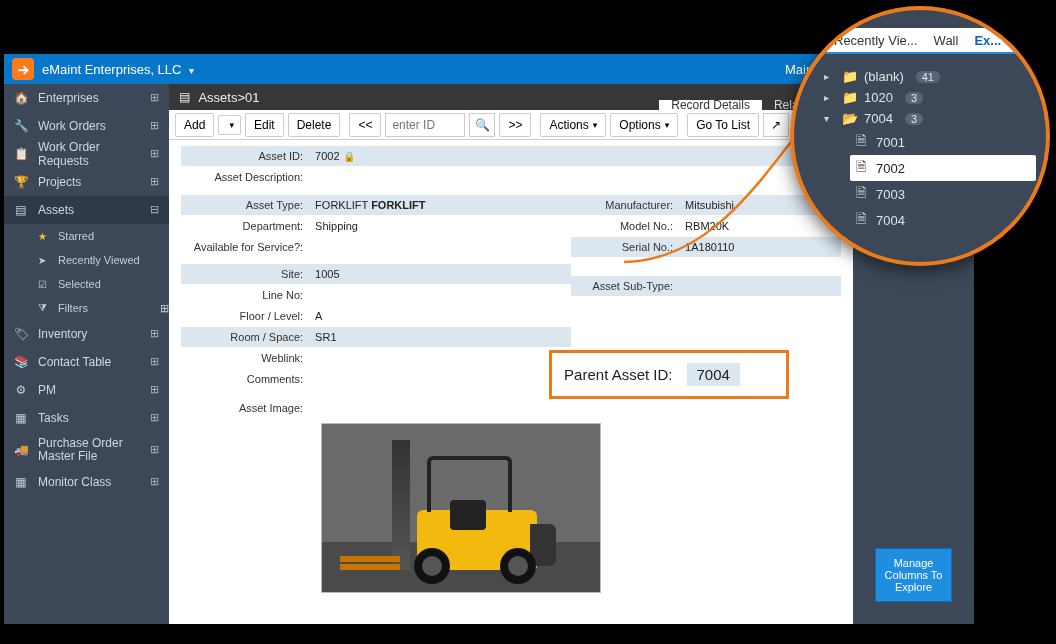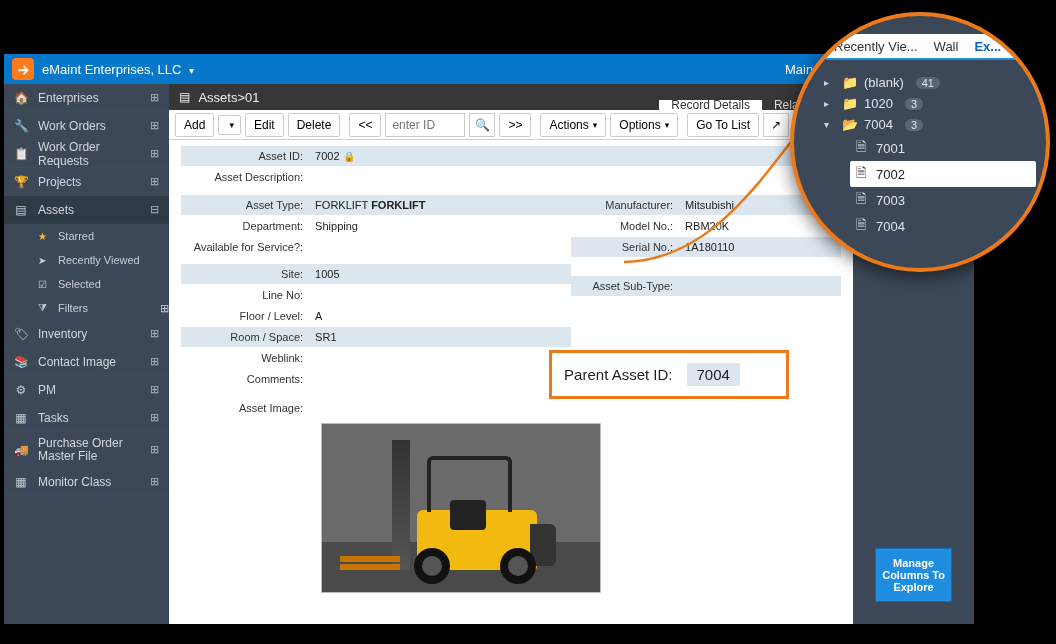--- a/index.html
+++ b/index.html
@@ -67,29 +67,29 @@
   .fl-cw{position:absolute;bottom:26px;left:208px;width:26px;height:42px;background:#333;border-radius:0 6px 6px 0;}
 
   
   .parent-callout { position:absolute; left:380px; top:210px; width:240px; padding:10px 12px; border:3px solid #ed7a1a; background:#fff; display:flex; align-items:center; gap:14px;}
   .parent-callout .pl { font-size:15px; color:#222; }
   .parent-callout .pv { font-size:15px; color:#222; background:#dbe6ee; padding:3px 10px;}
 
   
   .right-col { width:134px; background:#3c4857; display:flex; flex-direction:column;}
   .right-col .rc-body{flex:1;}
-  .manage-btn { margin:22px; background:#1f8de0; color:#fff; font-size:11px; padding:8px 6px; text-align:center; cursor:pointer; border:1px solid #0e6db2;font-weight:bold;}
+  .manage-btn { margin:22px; background:#1f8de0; color:#fff; font-size:11px; padding:8px 6px; text-align:center; cursor:pointer; border:1px solid #0e6db2;}
 
   
   .close-x { position:absolute; right:134px; top:30px; width:30px; height:26px; background:#232323; color:#fff; display:flex; align-items:center; justify-content:center; font-size:15px; cursor:pointer;}
   .app .close-x { right:auto; left:calc(100% - 164px);} 
   .app { } 
 
   
-  .magnifier { position:absolute; left:790px; top:12px; width:260px; height:260px; border-radius:50%; border:4px solid #ed7a1a; background:#3c4857; overflow:hidden; box-shadow:0 4px 18px rgba(0,0,0,.6);}
+  .magnifier { position:absolute; left:790px; top:6px; width:260px; height:260px; border-radius:50%; border:4px solid #ed7a1a; background:#3c4857; overflow:hidden; box-shadow:0 4px 18px rgba(0,0,0,.6);}
   .mag-tabs { position:absolute; top:18px; left:32px; right:8px; height:26px; background:#fff; display:flex; align-items:center; font-size:13px; color:#333; border-bottom:2px solid #1f8de0;}
   .mag-tab { padding:0 8px; white-space:nowrap; cursor:pointer;}
   .mag-tab.sel { color:#0b62c4; font-weight:600;}
   .tree { position:absolute; top:56px; left:30px; right:10px; color:#dfe3ea; font-size:13px;}
   .tree-row { display:flex; align-items:center; gap:8px; padding:3px 0; cursor:pointer;}
   .tree-row .arr { width:10px; font-size:10px; color:#cfd4dc;}
   .tree-row .fic { width:14px; text-align:center;}
   .tree-row .cnt { background:#5a6676; border-radius:8px; padding:0 6px; font-size:11px; margin-left:4px;}
   .tree-child { margin-left:32px; display:flex; align-items:center; gap:8px; padding:2px 0;}
   .tree-child.selected { background:#fff; color:#222; border-radius:2px; padding:2px 6px; margin-left:26px;}
@@ -172,21 +172,21 @@
           <span>Filters</span>
           <span class="plus" style="margin-left:auto">⊞</span>
         </div>
       <div class="side-item">
           <span class="icon">🏷</span>
           <span>Inventory</span>
           <span class="plus">⊞</span>
         </div>
       <div class="side-item">
           <span class="icon">📚</span>
-          <span>Contact Image</span>
+          <span>Contact Table</span>
           <span class="plus">⊞</span>
         </div>
       <div class="side-item">
           <span class="icon">⚙</span>
           <span>PM</span>
           <span class="plus">⊞</span>
         </div>
       <div class="side-item">
           <span class="icon">▦</span>
           <span>Tasks</span>

